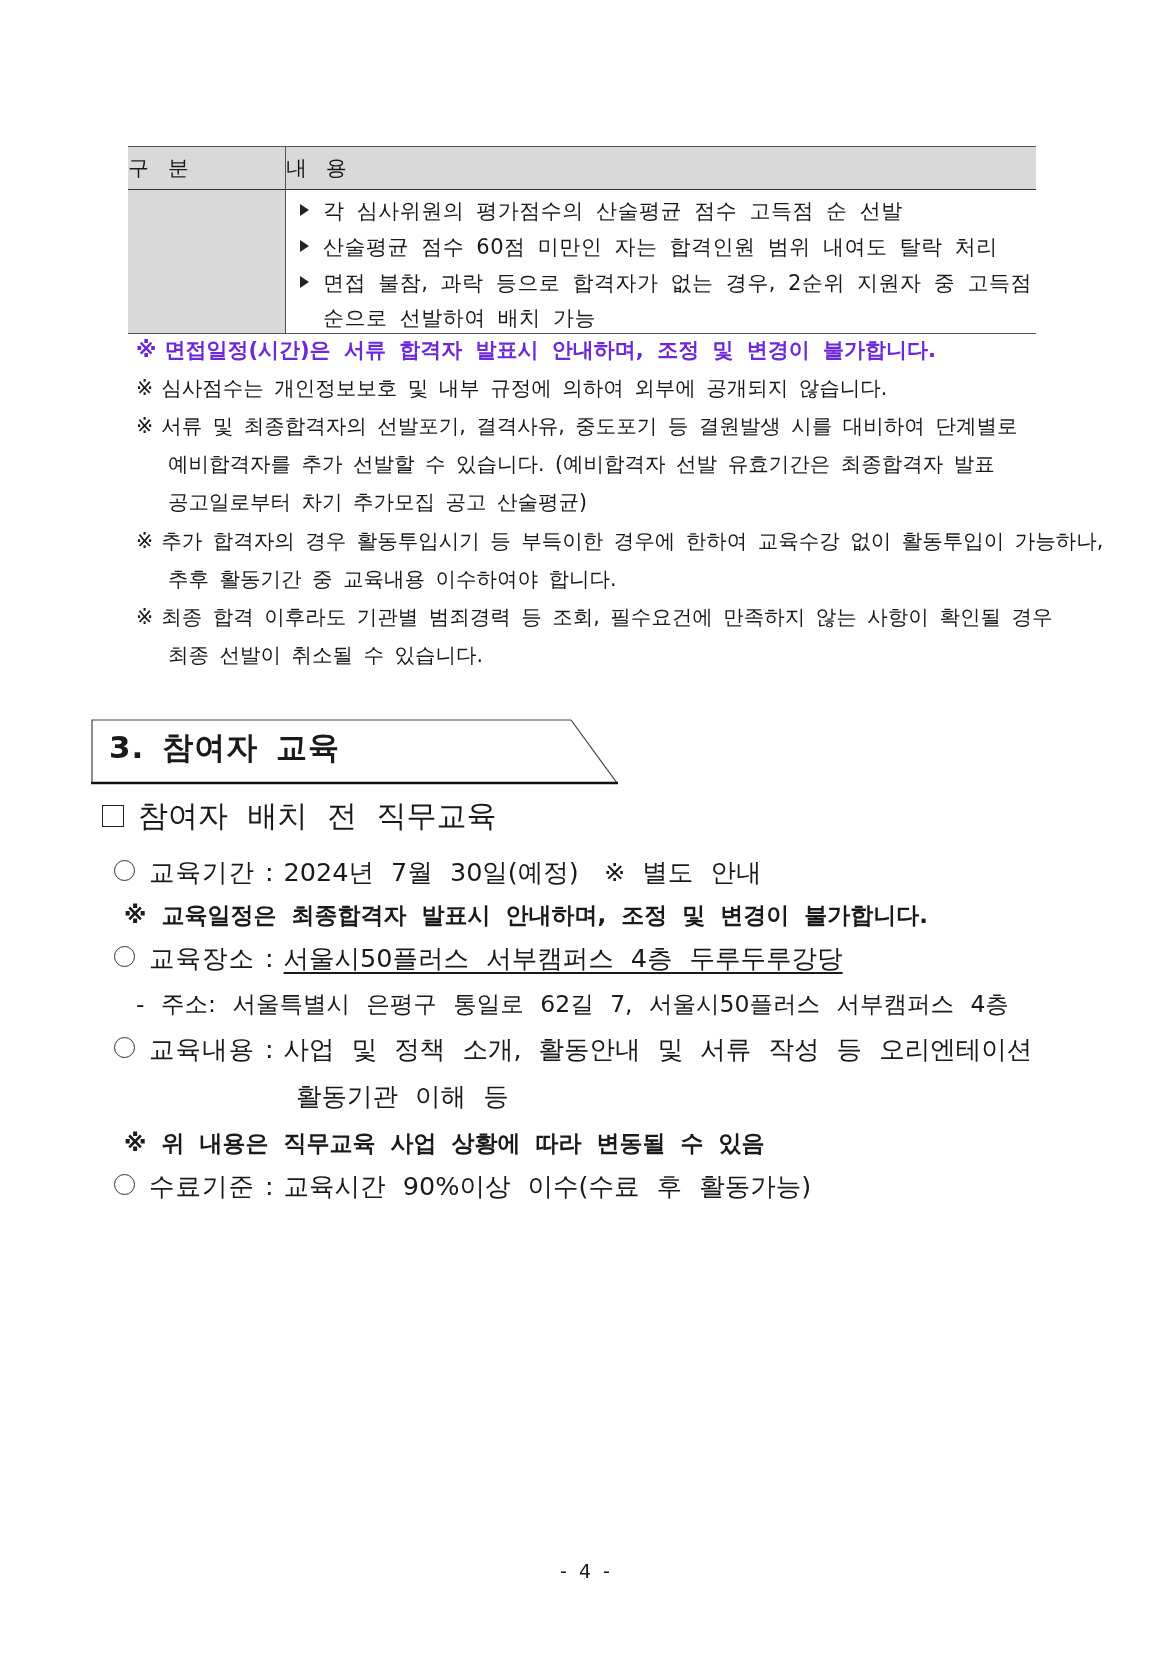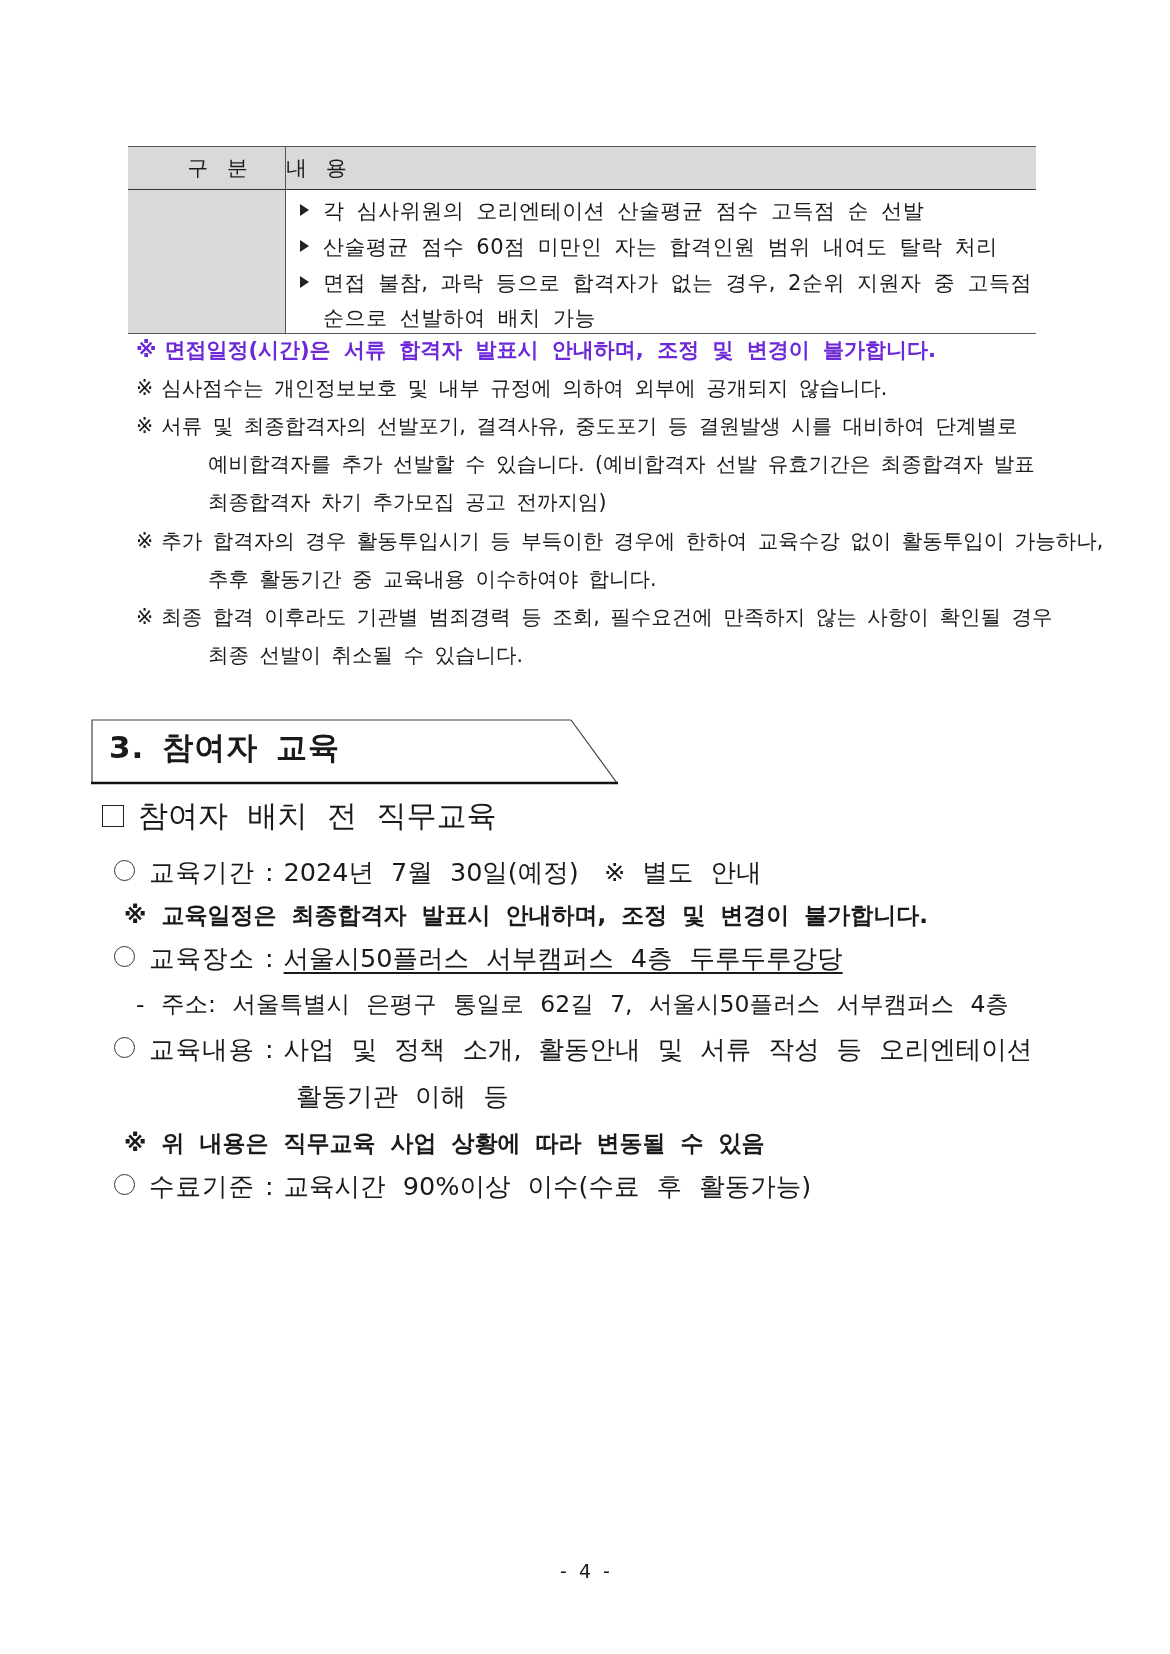--- a/index.html
+++ b/index.html
@@ -41,22 +41,22 @@
     }
     .tbl .vdiv {
       position: absolute;
       left: 157px; top: 0;
       width: 1px; height: 186px;
       background: #555;
     }
     .tbl .h1 {
       position: absolute;
       left: 0; top: 0; width: 157px; height: 42px;
-      line-height: 42px; text-align: center;
-      font-size: 21px; letter-spacing: 6px; padding-left: 14px;
+      line-height: 42px; 
+      font-size: 21px; letter-spacing: 6px;
     }
     .tbl .h2 {
       position: absolute;
       left: 158px; top: 0; width: 750px; height: 42px;
       line-height: 42px; text-align: left;
       font-size: 21px; letter-spacing: 6px;
     }
     .tbl .row {
       position: absolute;
       left: 172px;
@@ -78,21 +78,21 @@
     
     .note {
       position: absolute;
       left: 136px;
       font-size: 20.5px;
       white-space: nowrap;
       word-spacing: 4px;
     }
     .note.red { color: #6d28d9; font-weight: bold; font-size: 21px; word-spacing: 6px; }
     .note .mark { margin-right: 8px; }
-    .note.cont { left: 168px; margin-left: 40px; }
+    .note.cont { left: 168px; }
 
     
     .sect {
       position: absolute;
       left: 91px; top: 719px;
       width: 530px; height: 66px;
     }
     .sect svg { position: absolute; left: 0; top: 0; }
     .sect .title {
       position: absolute;
@@ -150,42 +150,42 @@
 <body>
 
 <div class="tbl">
   <div class="hdr"></div>
   <div class="col1"></div>
   <div class="vdiv"></div>
   <div class="h1">구 분</div>
   <div class="h2">내 용</div>
 
   <div class="row" style="top:50px;">
-    <span class="tri"></span><span>각 심사위원의 오리엔테이션 산술평균 점수 고득점 순 선발</span>
+    <span class="tri"></span><span>각 심사위원의 평가점수의 산술평균 점수 고득점 순 선발</span>
   </div>
   <div class="row" style="top:86px;">
     <span class="tri"></span><span>산술평균 점수 60점 미만인 자는 합격인원 범위 내여도 탈락 처리</span>
   </div>
   <div class="row" style="top:122px;">
     <span class="tri"></span><span>면접 불참, 과락 등으로 합격자가 없는 경우, 2순위 지원자 중 고득점</span>
   </div>
   <div class="row" style="top:157px; left:195px;">순으로 선발하여 배치 가능</div>
 </div>
 
 <div class="note red" style="top:336px;">
   <span class="mark">※</span><span>면접일정(시간)은 서류 합격자 발표시 안내하며, 조정 및 변경이 불가합니다.</span>
 </div>
 <div class="note" style="top:374px;text-align:right;">
   <span class="mark">※</span><span>심사점수는 개인정보보호 및 내부 규정에 의하여 외부에 공개되지 않습니다.</span>
 </div>
 <div class="note" style="top:412px;">
   <span class="mark">※</span><span>서류 및 최종합격자의 선발포기, 결격사유, 중도포기 등 결원발생 시를 대비하여 단계별로</span>
 </div>
 <div class="note cont" style="top:450px;">예비합격자를 추가 선발할 수 있습니다. (예비합격자 선발 유효기간은 최종합격자 발표</div>
-<div class="note cont" style="top:488px;">최종합격자 차기 추가모집 공고 전까지임)</div>
+<div class="note cont" style="top:488px;">공고일로부터 차기 추가모집 공고 산술평균)</div>
 <div class="note" style="top:527px;">
   <span class="mark">※</span><span>추가 합격자의 경우 활동투입시기 등 부득이한 경우에 한하여 교육수강 없이 활동투입이 가능하나,</span>
 </div>
 <div class="note cont" style="top:565px;">추후 활동기간 중 교육내용 이수하여야 합니다.</div>
 <div class="note" style="top:603px;">
   <span class="mark">※</span><span>최종 합격 이후라도 기관별 범죄경력 등 조회, 필수요건에 만족하지 않는 사항이 확인될 경우</span>
 </div>
 <div class="note cont" style="top:641px;">최종 선발이 취소될 수 있습니다.</div>
 
 <div class="sect">

